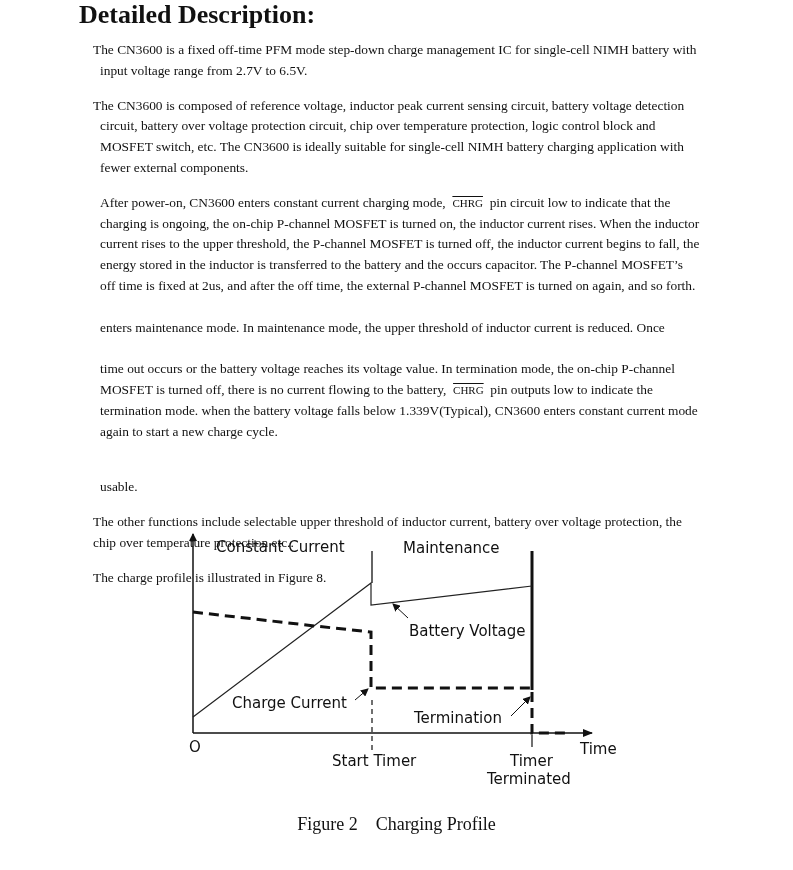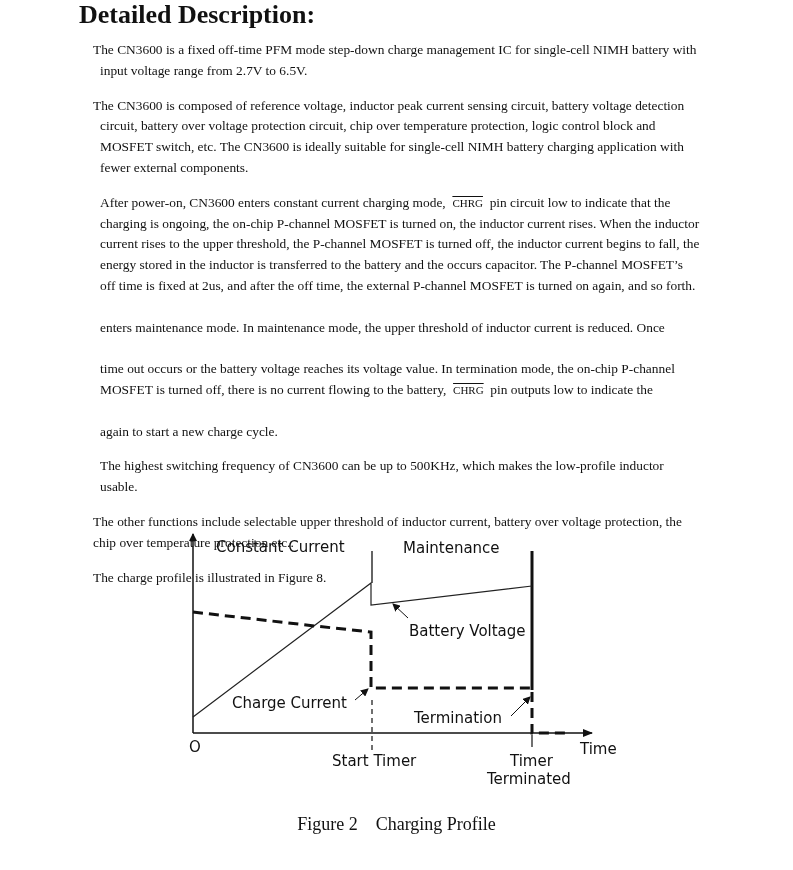--- a/index.html
+++ b/index.html
@@ -30,24 +30,24 @@
     <span>current rises to the upper threshold, the P-channel MOSFET is turned off, the inductor current begins to fall, the</span><br>
     <span>energy stored in the inductor is transferred to the battery and the occurs capacitor. The P-channel MOSFET’s</span><br>
     <span>off time is fixed at 2us, and after the off time, the external P-channel MOSFET is turned on again, and so forth.</span><br>
     <br>
     <span>enters maintenance mode. In maintenance mode, the upper threshold of inductor current is reduced. Once</span><br>
     <br>
     <span>time out occurs or the battery voltage reaches its voltage value. In termination mode, the on-chip P-channel</span><br>
     <span>MOSFET is turned off, there is no current flowing to the battery,</span>&nbsp;
     <span class="ol">CHRG</span>&nbsp;
     <span>pin outputs low to indicate the</span><br>
-    <br>
+    <span>termination mode. when the battery voltage falls below 1.339V(Typical), CN3600 enters constant current mode</span><br>
     <span>again to start a new charge cycle.</span>
   </p>
-  <p class="indent"><span>The highest switching frequency of CN3600 can be up to 500KHz, which makes the low-profile inductor</span><br><span>usable.</span></p>
+  <p class="indent"><br><span>usable.</span></p>
   <p><span>The other functions include selectable upper threshold of inductor current, battery over voltage protection, the</span><br><span>chip over temperature protection etc..</span></p>
   <p><span>The charge profile is illustrated in Figure 8.</span></p>
 </div>
 
 <svg width="793" height="870">
   <defs>
     <marker id="ah" markerWidth="8" markerHeight="8" refX="7" refY="4" orient="auto" markerUnits="userSpaceOnUse">
       <path d="M0,0 L8,4 L0,8 z" fill="#111"></path>
     </marker>
     <marker id="ahs" markerWidth="10" markerHeight="8" refX="9" refY="4" orient="auto" markerUnits="userSpaceOnUse">

